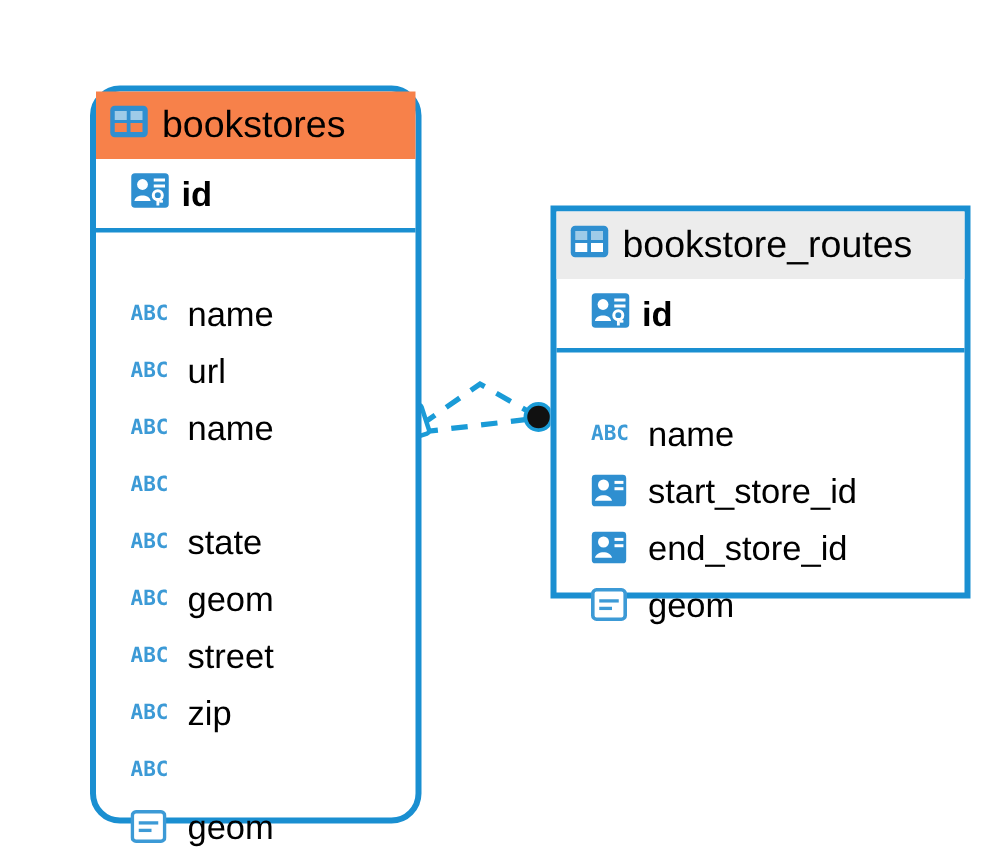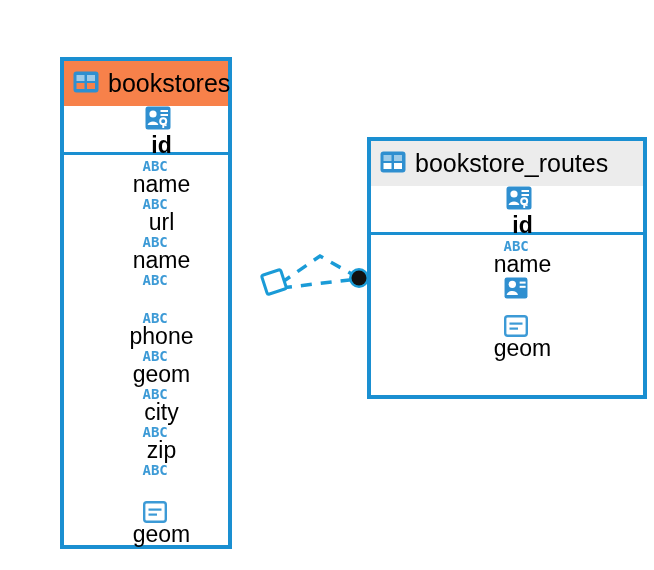--- a/index.html
+++ b/index.html
@@ -23,22 +23,23 @@
   
   .entity {
     position: absolute;
     background: #ffffff;
     border: 4px solid #1a8fd1;
     box-sizing: border-box;
   }
   #entity-bookstores {
     left: 60px;
     top: 57px;
-    width: 172px;
+    width: 221px;
     height: 492px;
+    border-radius: 20px;
   }
   #entity-bookstore-routes {
     left: 367px;
     top: 137px;
     width: 280px;
     height: 262px;
   }
 
   .entity-header {
     display: flex;
@@ -61,34 +62,33 @@
   .pk-section {
     border-bottom: 3px solid #1a8fd1;
   }
 
   .field-row {
     display: flex;
     align-items: center;
     height: 38px;
     padding-left: 23px;
     box-sizing: border-box;
-    flex-direction: column;
   }
   .field-row.pk { height: 46px; }
 
   .field-name {
     font-size: 23px;
     color: #000000;
     margin-left: 8px;
     white-space: nowrap;
     line-height: 1;
   }
   .field-name.bold { font-weight: bold; }
 
-  .fields-body { padding-top: 4px; }
+  .fields-body { padding-top: 4px; margin-top: 31px; }
 
   
   .icon {
     flex: 0 0 auto;
     display: block;
   }
   .icon-abc {
     font-family: "DejaVu Sans Mono", monospace;
     font-size: 14px;
     font-weight: bold;
@@ -175,31 +175,31 @@
         <span class="icon-abc">ABC</span>
         <span class="field-name">name</span>
       </div>
 
       <div class="field-row">
         <span class="icon-abc">ABC</span>
       </div>
 
       <div class="field-row">
         <span class="icon-abc">ABC</span>
-        <span class="field-name">phone</span>
+        <span class="field-name">state</span>
       </div>
 
       <div class="field-row">
         <span class="icon-abc">ABC</span>
         <span class="field-name">geom</span>
       </div>
 
       <div class="field-row">
         <span class="icon-abc">ABC</span>
-        <span class="field-name">city</span>
+        <span class="field-name">street</span>
       </div>
 
       <div class="field-row">
         <span class="icon-abc">ABC</span>
         <span class="field-name">zip</span>
       </div>
 
       <div class="field-row">
         <span class="icon-abc">ABC</span>
       </div>
@@ -251,31 +251,44 @@
       </div>
     </div>
 
     <div class="fields-body">
 
       <div class="field-row">
         <span class="icon-abc">ABC</span>
         <span class="field-name">name</span>
       </div>
 
-
       <div class="field-row">
         <span class="icon" style="width:30px;display:flex;align-items:center;">
           <svg width="24" height="22" viewBox="0 0 26 24" xmlns="http://www.w3.org/2000/svg">
             <rect x="0.5" y="0.5" width="25" height="23" rx="2.5" fill="#2f8fd0"></rect>
             <circle cx="9" cy="8" r="4" fill="#ffffff"></circle>
             <path d="M2.8 19.5 C3.8 14 14.2 14 15.2 19.5 Z" fill="#ffffff"></path>
             <rect x="17" y="5" width="6.5" height="2.2" fill="#ffffff"></rect>
             <rect x="17" y="9.6" width="6.5" height="2.2" fill="#ffffff"></rect>
           </svg>
         </span>
+        <span class="field-name">start_store_id</span>
+      </div>
+
+      <div class="field-row">
+        <span class="icon" style="width:30px;display:flex;align-items:center;">
+          <svg width="24" height="22" viewBox="0 0 26 24" xmlns="http://www.w3.org/2000/svg">
+            <rect x="0.5" y="0.5" width="25" height="23" rx="2.5" fill="#2f8fd0"></rect>
+            <circle cx="9" cy="8" r="4" fill="#ffffff"></circle>
+            <path d="M2.8 19.5 C3.8 14 14.2 14 15.2 19.5 Z" fill="#ffffff"></path>
+            <rect x="17" y="5" width="6.5" height="2.2" fill="#ffffff"></rect>
+            <rect x="17" y="9.6" width="6.5" height="2.2" fill="#ffffff"></rect>
+          </svg>
+        </span>
+        <span class="field-name">end_store_id</span>
       </div>
 
       <div class="field-row">
         <span class="icon" style="width:30px;display:flex;align-items:center;">
           <svg width="24" height="22" viewBox="0 0 24 22" xmlns="http://www.w3.org/2000/svg">
             <rect x="1.2" y="1.2" width="21.6" height="19.6" rx="2.5" fill="#ffffff" stroke="#3c9ad6" stroke-width="2.4"></rect>
             <rect x="5.5" y="7.5" width="13" height="2.2" fill="#3c9ad6"></rect>
             <rect x="5.5" y="12.5" width="8.5" height="2.2" fill="#3c9ad6"></rect>
           </svg>
         </span>

